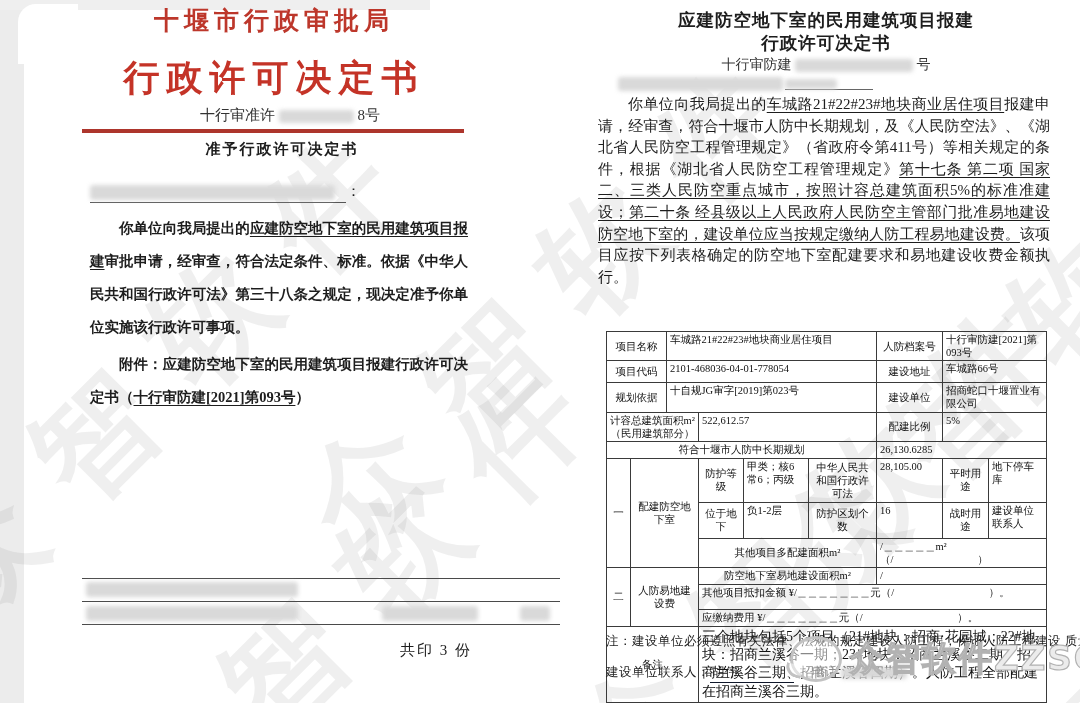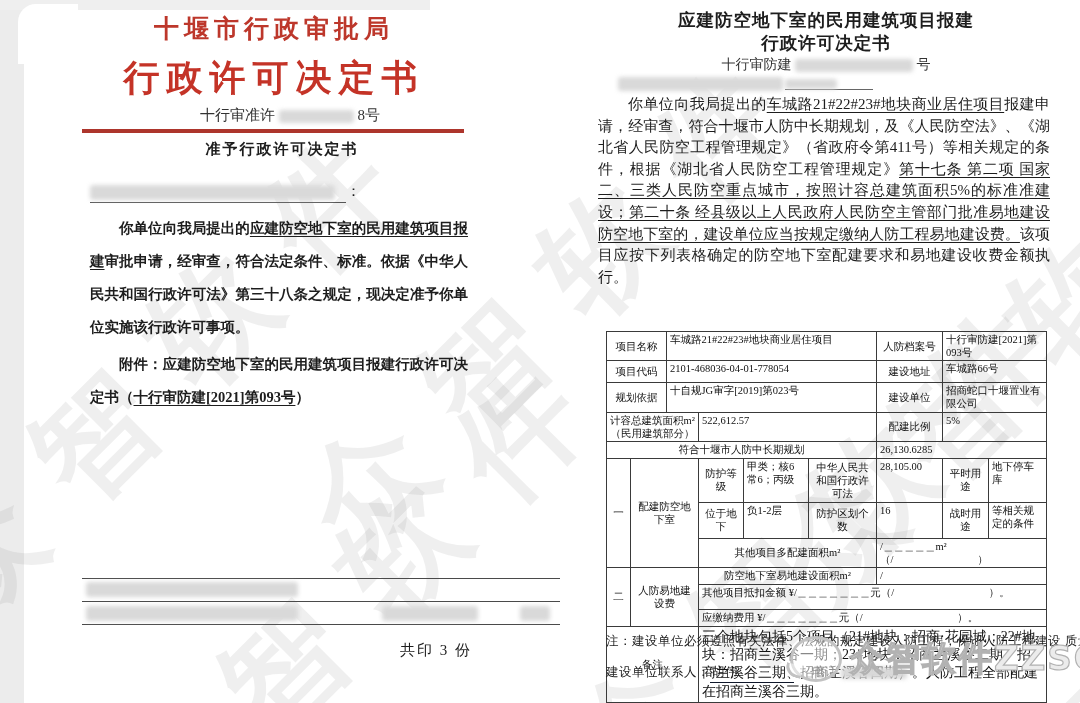--- a/index.html
+++ b/index.html
@@ -11,21 +11,21 @@
   
   .wm{position:absolute;font-size:120px;font-weight:bold;letter-spacing:45px;white-space:nowrap;
       color:rgba(125,125,125,0.12);transform:rotate(-45deg);transform-origin:0 0;pointer-events:none;}
   
   .page{position:absolute;top:0;}
   .abs{position:absolute;}
   .ctr{text-align:center;}
   .blur{display:inline-block;background:#d9d9d9;filter:blur(2px);border-radius:3px;vertical-align:middle;}
   .u{text-decoration:underline;text-underline-offset:3px;}
   
-  .l-agency{left:0;top:12px;width:384px;font-size:25px;font-weight:bold;color:#bd372b;letter-spacing:5px;}
+  .l-agency{left:0;top:4px;width:384px;font-size:25px;font-weight:bold;color:#bd372b;letter-spacing:5px;}
   .l-title{left:0;top:54px;width:384px;font-size:36px;font-weight:bold;color:#c43327;letter-spacing:7px;}
   .l-docno{left:16px;top:106px;width:384px;font-size:15px;color:#333;}
   .l-redline{left:0;top:129px;width:382px;height:4px;background:#ad352c;}
   .l-subtitle{left:8px;top:140px;width:384px;font-size:15px;font-weight:bold;letter-spacing:2px;}
   .l-recipient{left:8px;top:182px;width:280px;}
   .l-recipient .line{display:inline-block;width:256px;border-bottom:1.5px solid #555;padding-bottom:2px;}
   .l-body{left:4px;top:208px;width:386px;font-size:14.5px;line-height:33px;text-align:justify;}
   .l-body p{margin:4px;text-indent:2em;font-weight:bold;}
   .l-footer{left:0;top:578px;width:478px;}
   .l-footer .frow{border-top:1.5px solid #4a4a4a;height:22px;position:relative;}
@@ -182,21 +182,21 @@
         <td class="vl">28,105.00</td>
         <td class="lb">平时用途</td>
         <td class="vl">地下停车库</td>
       </tr>
       <tr style="height:36px">
         <td class="lb">位于地下</td>
         <td class="vl">负1-2层</td>
         <td class="lb">防护区划个数</td>
         <td class="vl">16</td>
         <td class="lb">战时用途</td>
-        <td class="vl">等相关规定的条件</td>
+        <td class="vl">建设单位联系人</td>
       </tr>
       <tr style="height:17px">
         <td class="lb" colspan="3">其他项目多配建面积m²</td>
         <td class="vl" colspan="3">/＿＿＿＿＿m²（/　　　　　　　　）</td>
       </tr>
       <tr style="height:17px">
         <td class="num" rowspan="3">二</td>
         <td class="lb" colspan="2" rowspan="3">人防易地建设费</td>
         <td class="lb" colspan="3">防空地下室易地建设面积m²</td>
         <td class="vl" colspan="3">/</td>

